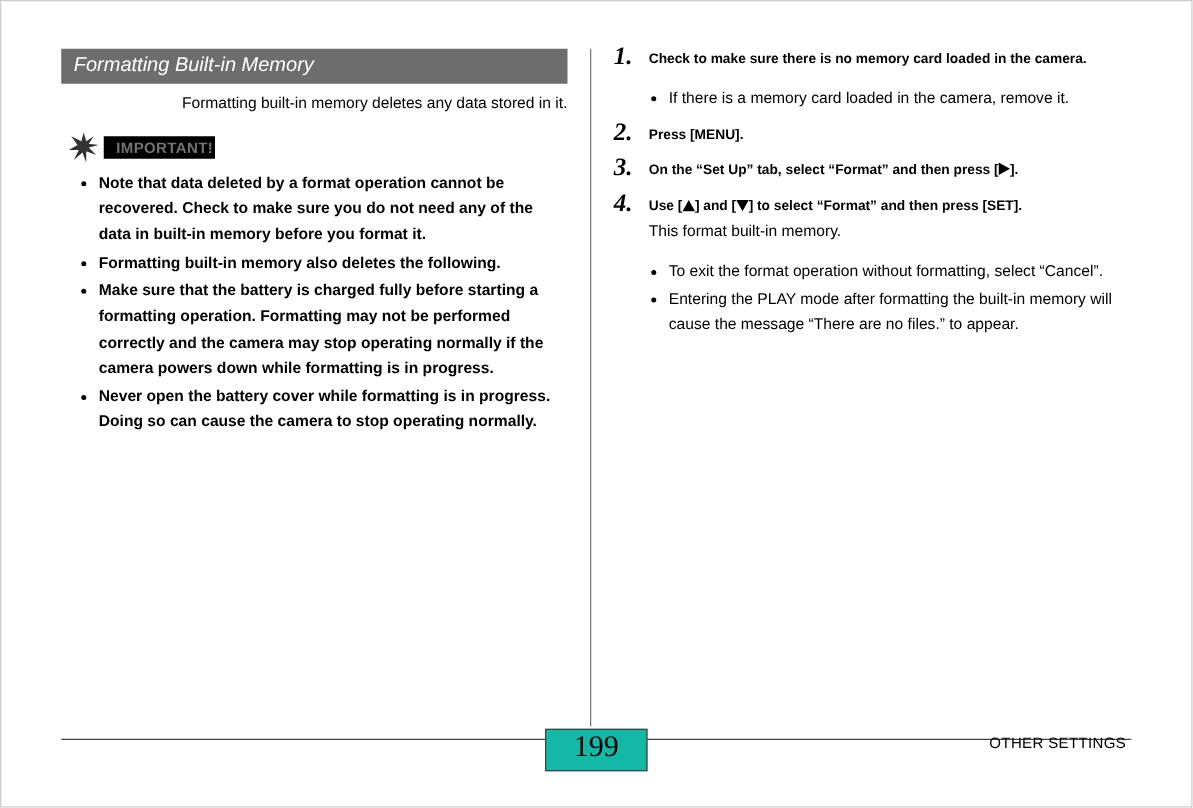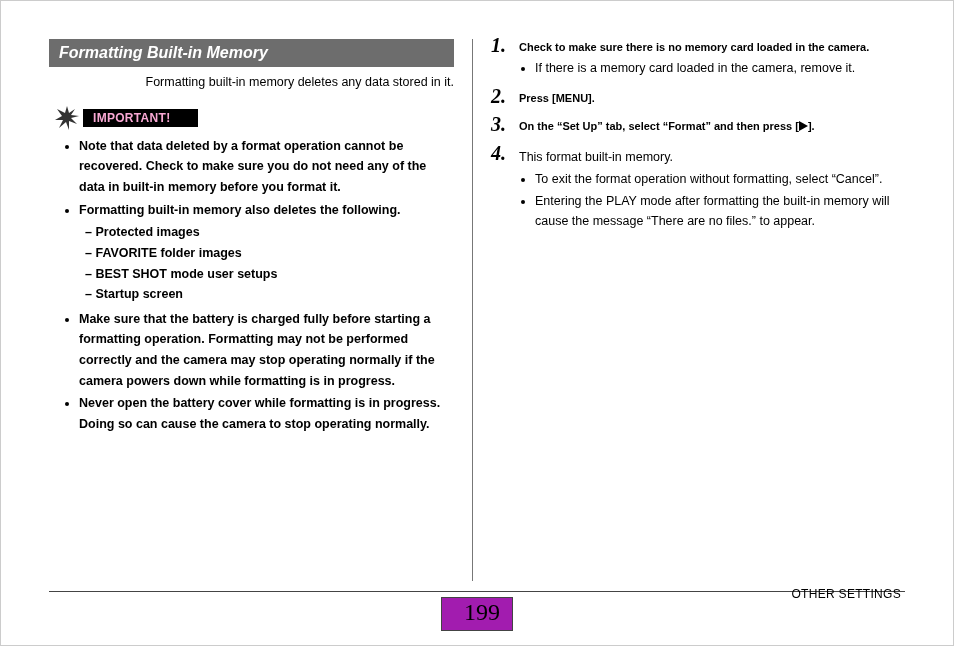--- a/index.html
+++ b/index.html
@@ -33,21 +33,21 @@
     padding-left: 18px;
   }
   .divider {
     width: 1px;
     background: #777;
     height: 542px;
   }
   .section-header {
     background: #6d6d6d;
     color: #fff;
-    font-weight: bold;
+    font-weight: normal;
     font-style: italic;
     font-size: 16px;
     padding: 5px 10px 5px 10px;
     margin-bottom: 6px;
   }
   .intro {
     font-size: 12.5px;
     margin-bottom: 14px;
     line-height: 1.5;
     text-align: right;
@@ -60,24 +60,24 @@
   }
   .burst {
     position: relative;
     width: 24px;
     height: 24px;
     margin-right: 4px;
   }
   .burst svg { display: block; }
   .important-label {
     background: #000;
-    color: #f9a8d4;
+    color: #737373;
     font-weight: bold;
     font-size: 12px;
-    padding: 2px 28px 2px 10px;
+    padding: 2px 2px 2px 10px;
     letter-spacing: 0.3px;
   }
   ul.bullets {
     list-style: disc;
     padding-left: 30px;
     margin: 0 11px 0 0;
     font-weight: bold;
   }
   ul.bullets > li {
     font-size: 12.5px;
@@ -123,21 +123,21 @@
     line-height: 1.5;
   }
   .step-body {
     font-size: 12.5px;
     line-height: 1.6;
     margin-top: 2px;
   }
   ul.step-bullets {
     list-style: disc;
     padding-left: 16px;
-    margin: 2px 0 0 0;
+    margin: 12px 0 0 0;
   }
   ul.step-bullets > li {
     font-size: 12.5px;
     line-height: 1.6;
     margin-bottom: 2px;
   }
   .tri {
     display: inline-block;
     width: 0; height: 0;
     vertical-align: -1px;
@@ -150,26 +150,26 @@
     position: absolute;
     left: 48px;
     right: 48px;
     top: 590px;
     border-top: 1px solid #444;
   }
   .page-num-box {
     position: absolute;
     left: 50%;
     transform: translateX(-50%);
-    bottom: 14px;
+    bottom: 28px;
     border: 1px solid #444;
-    padding: 1px 12px 4px 22px;
+    padding: 1px 22px 4px 22px;
     font-family: "Times New Roman", serif;
     font-size: 24px;
-    background: #a21caf;
+    background: #14b8a6;
   }
   .footer-label {
     position: absolute;
     right: 52px;
     bottom: 44px;
     font-size: 12px;
     letter-spacing: 0.3px;
   }
 </style>
 </head>
@@ -188,26 +188,20 @@
             <polygon points="12,0 14,7 20,3 16,9 24,10 16,12 22,18 14,15 14,24 11,16 4,22 8,14 0,14 7,10 2,3 10,7" fill="#333"></polygon>
           </svg>
         </span>
         <span class="important-label">IMPORTANT!</span>
       </div>
 
       <ul class="bullets">
         <li>Note that data deleted by a format operation cannot be recovered. Check to make sure you do not need any of the data in built-in memory before you format it.</li>
         <li>
           <span>Formatting built-in memory also deletes the following.</span>
-          <ul class="sub">
-            <li>Protected images</li>
-            <li>FAVORITE folder images</li>
-            <li>BEST SHOT mode user setups</li>
-            <li>Startup screen</li>
-          </ul>
         </li>
         <li>Make sure that the battery is charged fully before starting a formatting operation. Formatting may not be performed correctly and the camera may stop operating normally if the camera powers down while formatting is in progress.</li>
         <li>Never open the battery cover while formatting is in progress. Doing so can cause the camera to stop operating normally.</li>
       </ul>
     </div>
 
     <div class="divider"></div>
 
     <div class="col-right">
       <ol class="steps">
@@ -227,20 +221,23 @@
 
         <li>
           <span class="num">3.</span>
           <div class="step-head">
             <span>On the “Set Up” tab, select “Format” and then press [</span><span class="tri tri-right"></span><span>].</span>
           </div>
         </li>
 
         <li>
           <span class="num">4.</span>
+          <div class="step-head">
+            <span>Use [</span><span class="tri tri-up"></span><span>] and [</span><span class="tri tri-down"></span><span>] to select “Format” and then press [SET].</span>
+          </div>
           <div class="step-body">This format built-in memory.</div>
           <ul class="step-bullets">
             <li>To exit the format operation without formatting, select “Cancel”.</li>
             <li>Entering the PLAY mode after formatting the built-in memory will cause the message “There are no files.” to appear.</li>
           </ul>
         </li>
 
       </ol>
     </div>
   </div>

